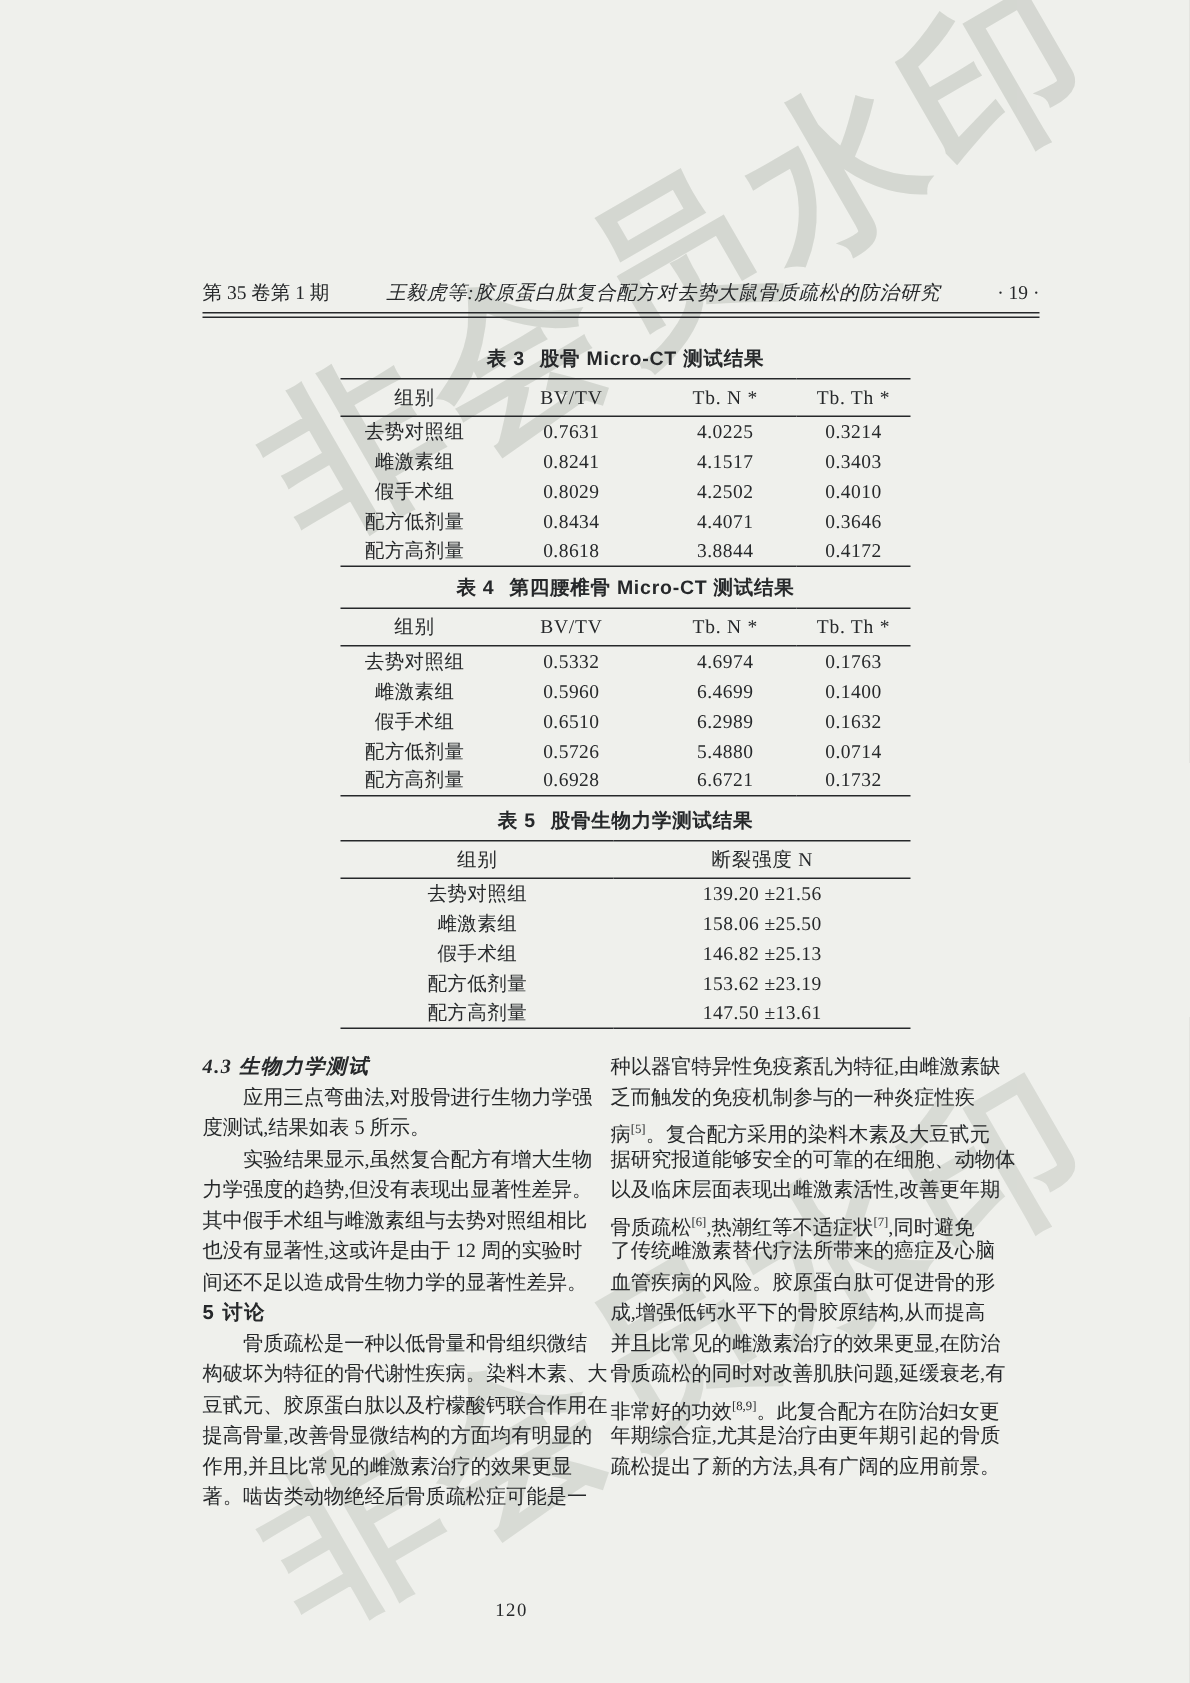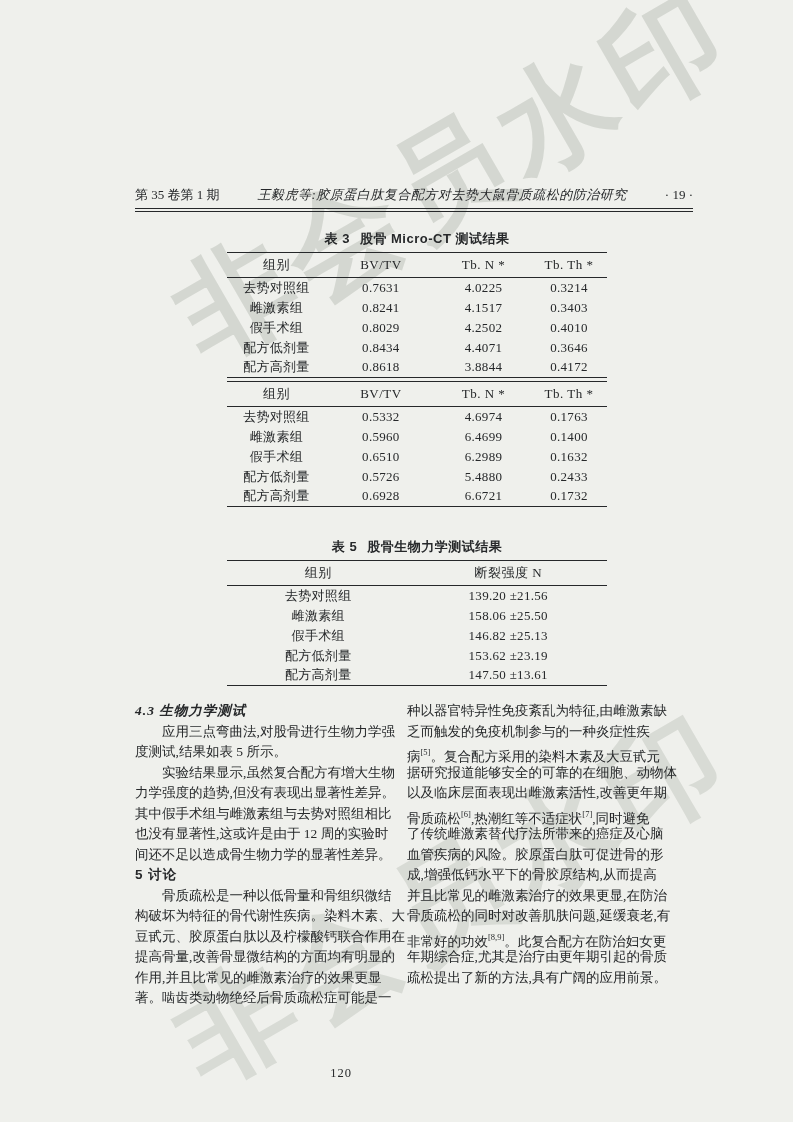--- a/index.html
+++ b/index.html
@@ -151,20 +151,23 @@
             <td>配方高剂量</td>
             <td>0.8618</td>
             <td>3.8844</td>
             <td>0.4172</td>
           </tr>
         </tbody>
       </table>
   </div>
 
   <div class="tablewrap t4">
+    <div class="tcaption">
+      <span class="lbl">表 4</span><span>第四腰椎骨 Micro-CT 测试结果</span>
+    </div>
     <table class="paper tw4">
         <thead>
           <tr>
             <th>组别</th>
             <th>BV/TV</th>
             <th>Tb. N *</th>
             <th>Tb. Th *</th>
           </tr>
         </thead>
         <tbody>
@@ -183,21 +186,21 @@
           <tr>
             <td>假手术组</td>
             <td>0.6510</td>
             <td>6.2989</td>
             <td>0.1632</td>
           </tr>
           <tr>
             <td>配方低剂量</td>
             <td>0.5726</td>
             <td>5.4880</td>
-            <td>0.2433</td>
+            <td>0.0714</td>
           </tr>
           <tr>
             <td>配方高剂量</td>
             <td>0.6928</td>
             <td>6.6721</td>
             <td>0.1732</td>
           </tr>
         </tbody>
       </table>
   </div>

